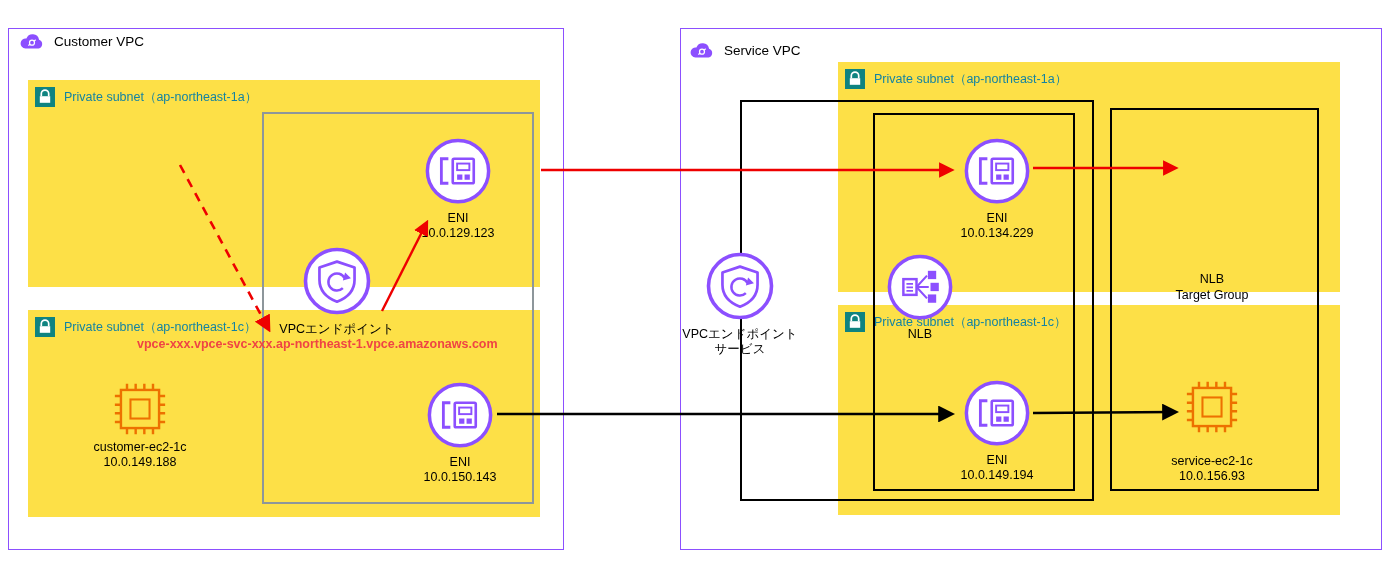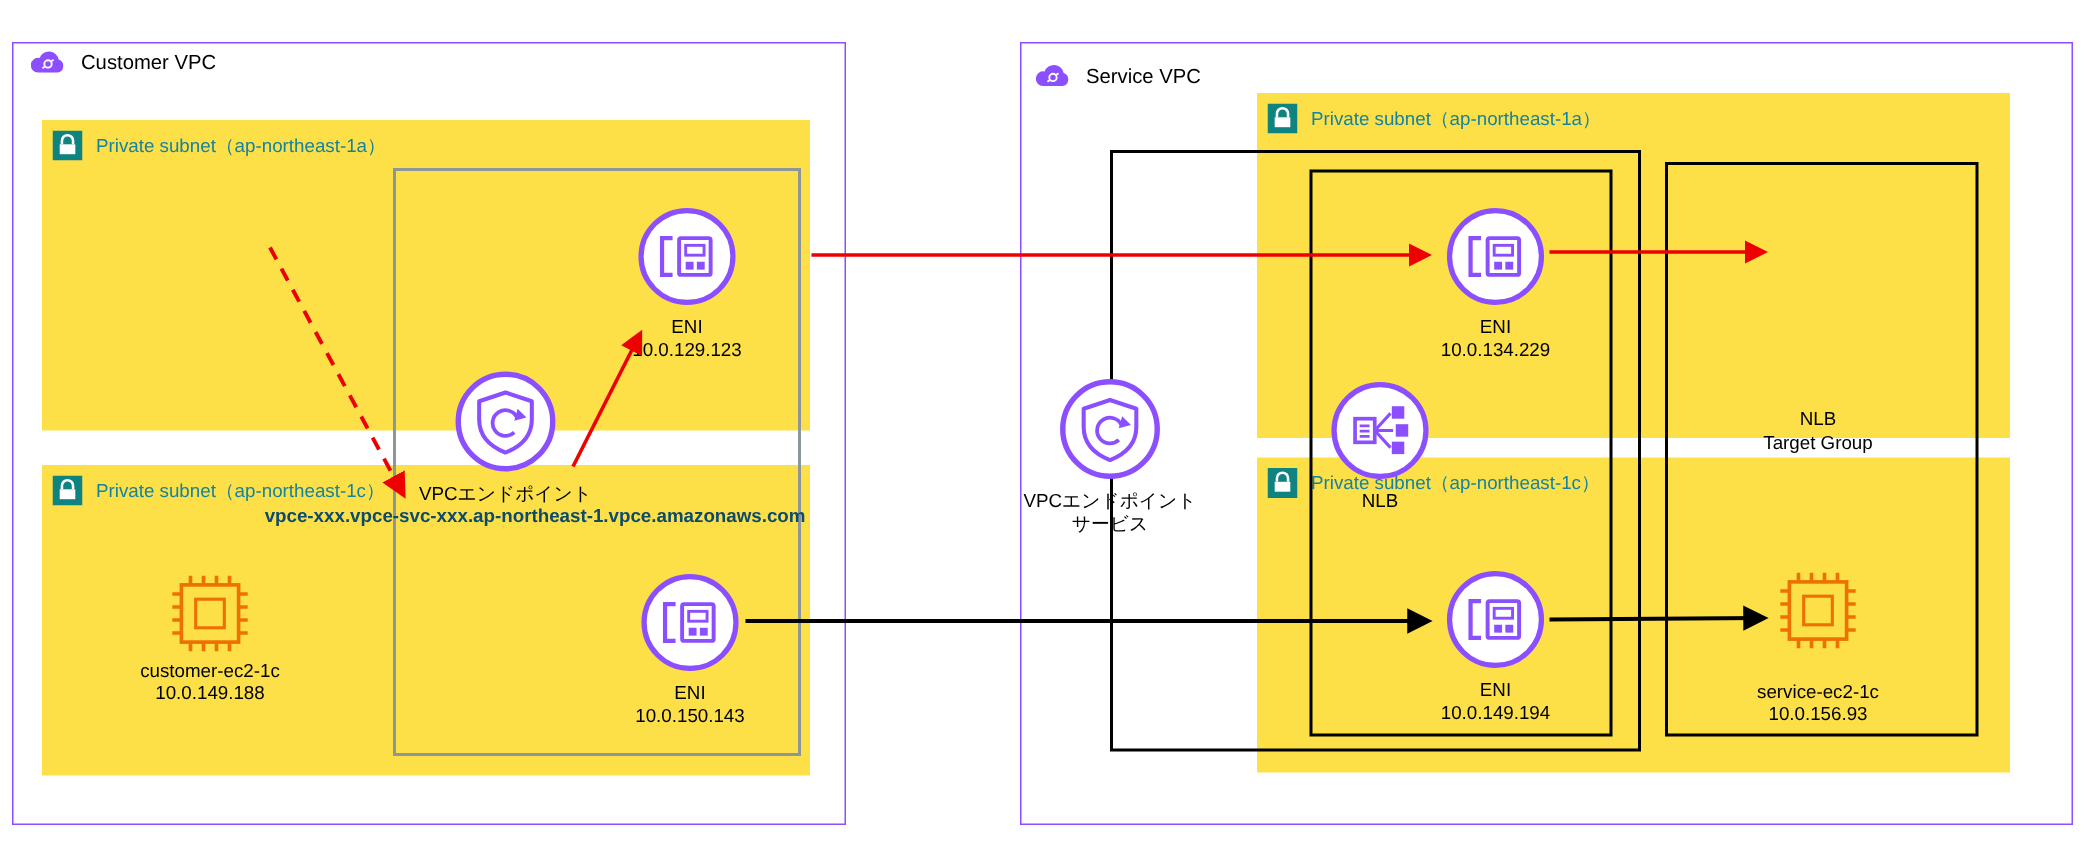--- a/index.html
+++ b/index.html
@@ -8,22 +8,22 @@
   .vpc{position:absolute;border:1px solid #8C4FFF;background:transparent;z-index:1;}
   .vpc-head{position:absolute;display:flex;align-items:center;gap:8px;z-index:6;}
   .vpc-title{font-size:13.5px;color:#000;white-space:nowrap;}
   .subnet{position:absolute;background:#fde047;z-index:2;}
   .subnet-head{position:absolute;left:7px;top:7px;display:flex;align-items:center;gap:9px;}
   .subnet-label{font-size:12.5px;color:#1383A2;white-space:nowrap;}
   .box{position:absolute;border:2px solid #000;background:transparent;z-index:3;}
   .graybox{position:absolute;border:2px solid #8D969B;background:transparent;z-index:3;}
   .node{position:absolute;width:170px;display:flex;flex-direction:column;align-items:center;z-index:10;}
   .nlabel{margin-top:5px;font-size:12.5px;line-height:15px;text-align:center;color:#000;white-space:nowrap;}
-  .dns{position:absolute;left:137px;top:337px;width:400px;text-align:right;font-size:12.5px;
-       font-weight:bold;color:#0c4a6e;z-index:21;white-space:nowrap;}
+  .dns{position:absolute;left:137px;top:337px;width:400px;text-align:left;font-size:12.5px;
+       font-weight:bold;color:#ef4444;z-index:21;white-space:nowrap;}
   .tg-label{position:absolute;left:1127px;top:271px;width:170px;text-align:center;font-size:12.5px;
        line-height:16px;color:#000;z-index:10;}
   #arrows{position:absolute;left:0;top:0;z-index:20;pointer-events:none;}
   #arrows .red{stroke:#EE0000;stroke-width:2.4;}
   #arrows .dash{stroke-dasharray:9 7;stroke-width:2.6;}
   #arrows .blk{stroke:#000;stroke-width:2.6;}
   .hidden-defs{position:absolute;width:0;height:0;overflow:hidden;}
 </style>
 </head>
 <body>

